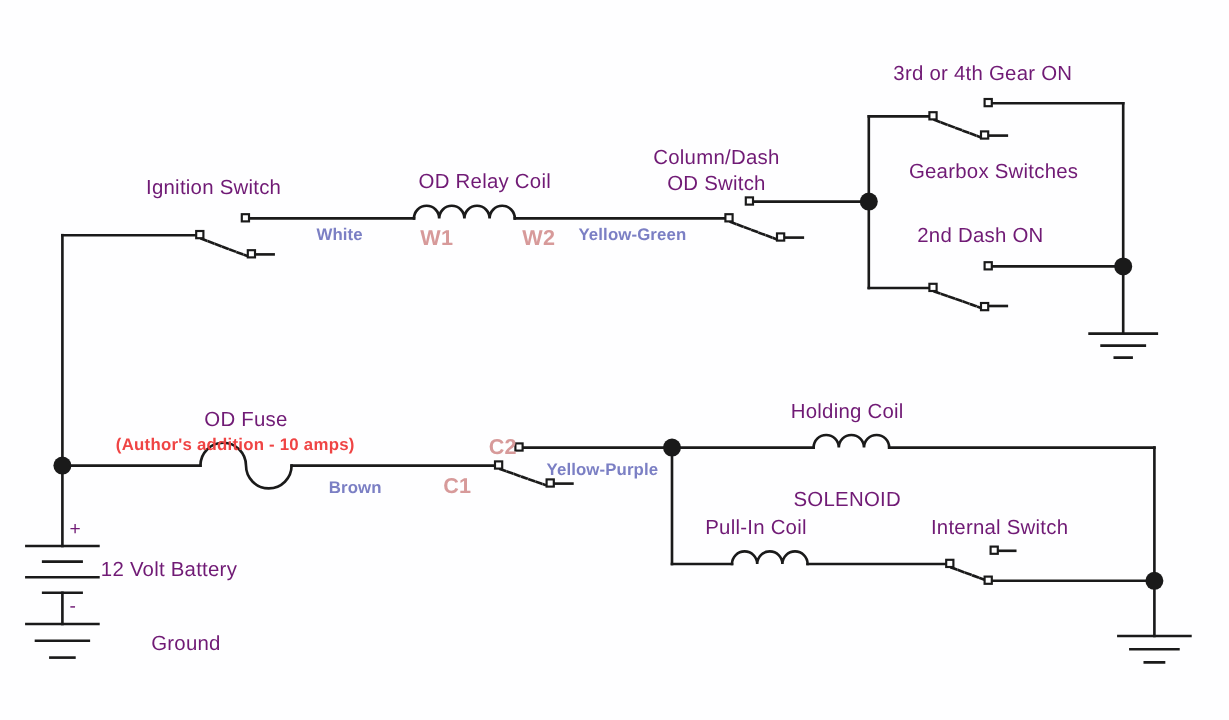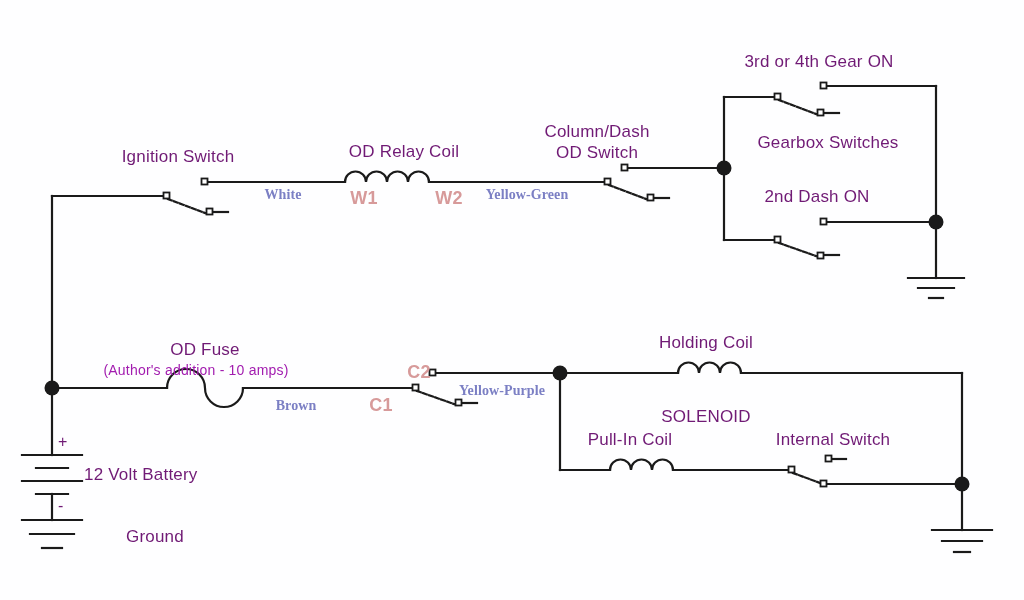--- a/index.html
+++ b/index.html
@@ -32,31 +32,30 @@
     font-family: "Liberation Sans", sans-serif;
     font-size: 17px;
     line-height: 1;
     letter-spacing: 0.2px;
   }
   .lbl-wire {
     color: #7b7fc4;
     font-size: 14px;
     font-weight: bold;
     letter-spacing: 0.1px;
-    font-family: Liberation Serif, serif;
   }
   .lbl-term {
     color: #d79a9a;
     font-size: 18px;
     font-weight: bold;
   }
   .lbl-note {
-    color: #a21caf;
+    color: #ef4444;
     font-size: 14px;
-    font-weight: normal;
+    font-weight: bold;
   }
   .lbl-sign {
     font-size: 16px;
     font-weight: normal;
   }
   .center {
     transform: translateX(-50%);
   }
 </style>
 </head>

